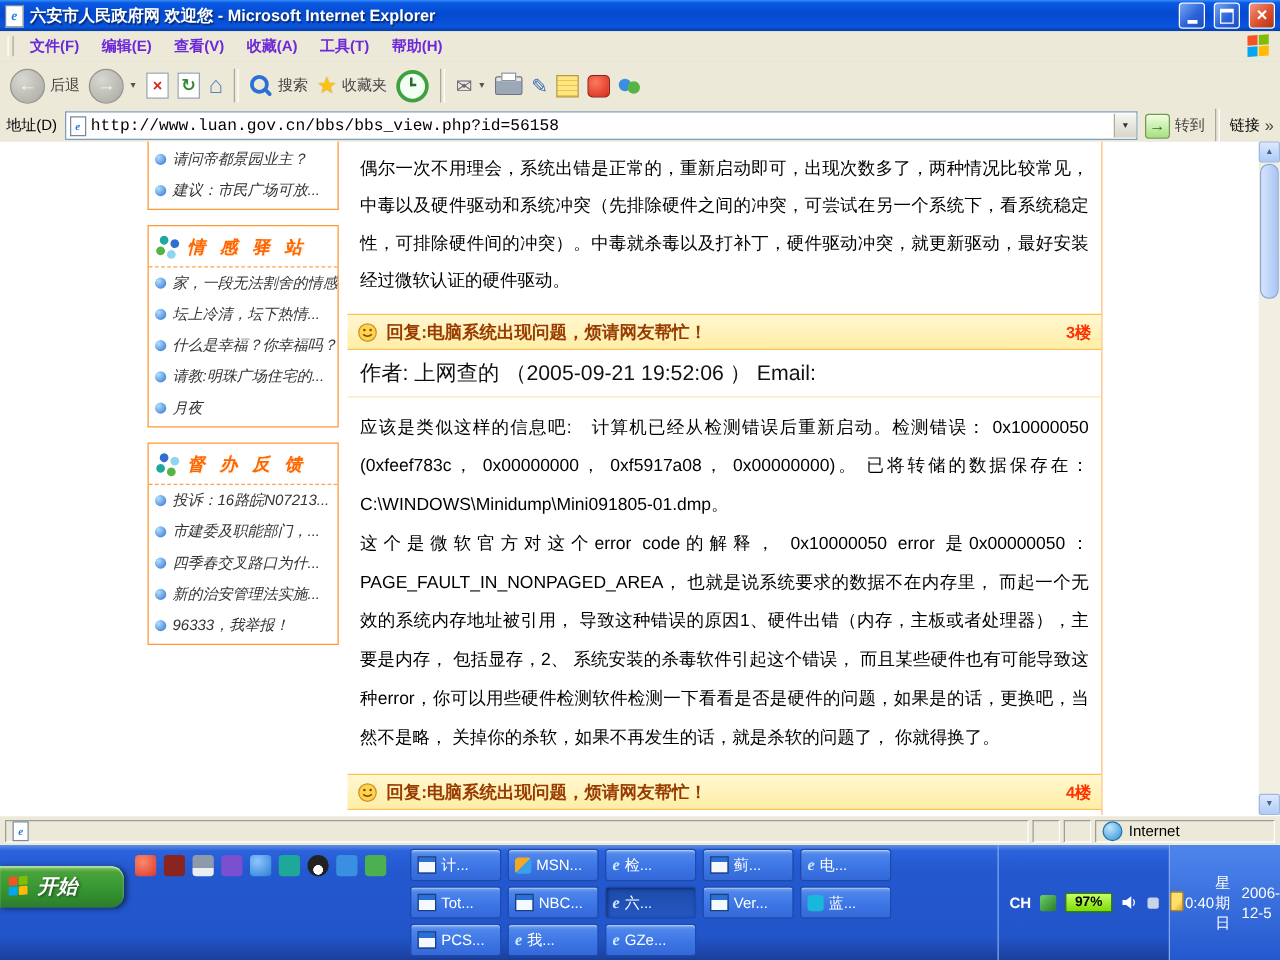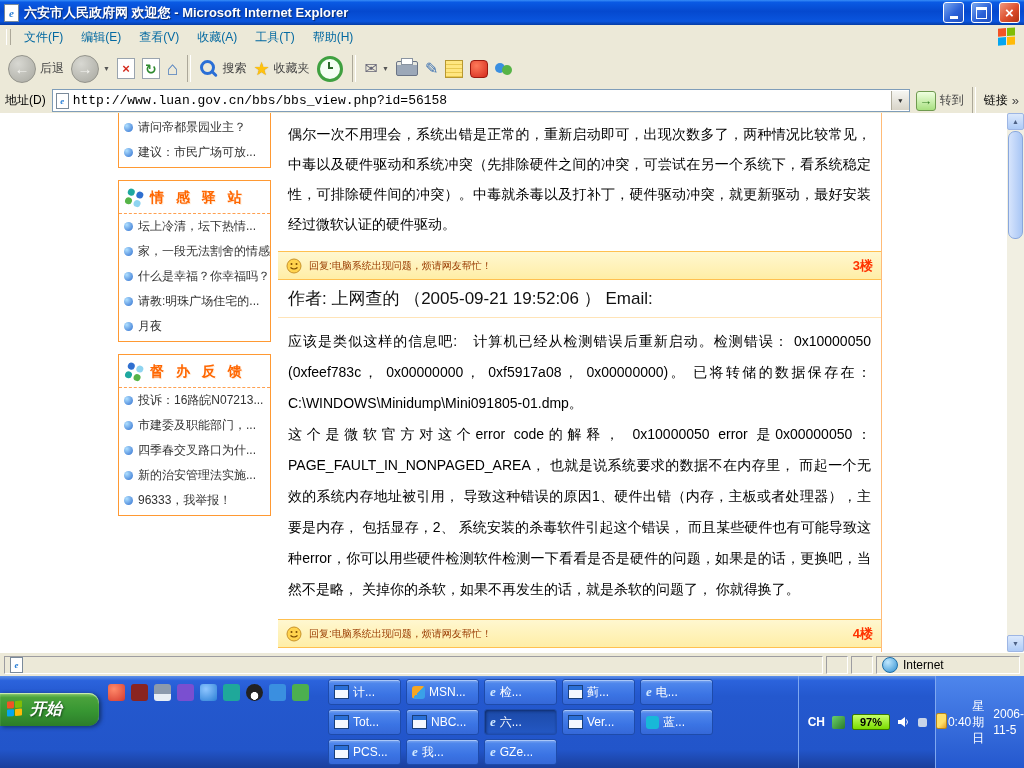--- a/index.html
+++ b/index.html
@@ -20,21 +20,21 @@
     display:flex;align-items:center;justify-content:center;cursor:default;}
   .wb.bl{background:linear-gradient(135deg,#7AA8F0,#2C62D8 55%,#1E4FC0);}
   .wb.rd{background:linear-gradient(135deg,#F0987E,#DD4F2E 55%,#B33312);color:#fff;
     font-size:15px;font-weight:bold;line-height:1;}
   .g-min{width:8px;height:3px;background:#fff;align-self:flex-end;margin-bottom:3px;}
   .g-max{width:9px;height:8px;border:1px solid #fff;border-top-width:3px;}
 
   
   .menubar{position:absolute;top:25px;left:0;right:0;height:24px;background:#ECE9D8;
     border-bottom:1px solid #D8D4C4;display:flex;align-items:center;padding-left:6px;font-size:12px;}
-  .menu-item{padding:4px 9px;color:#0369a1;}
+  .menu-item{padding:4px 9px;color:#6d28d9;font-weight:bold;}
   .grip{width:3px;height:16px;border-left:1px solid #fff;border-right:1px solid #ACA899;margin-right:4px;}
   .winflag{margin-left:auto;margin-right:8px;width:18px;height:18px;display:grid;
     grid-template-columns:8px 8px;grid-template-rows:8px 8px;gap:1px;transform:skewY(-4deg);}
   .winflag i{display:block;}
   .fr{background:#F35325;} .fg{background:#81BC06;} .fb{background:#05A6F0;} .fy{background:#FFBA08;}
 
   
   .toolbar{position:absolute;top:49px;left:0;right:0;height:39px;background:#ECE9D8;
     border-bottom:1px solid #C8C4B0;display:flex;align-items:center;gap:7px;padding:0 8px;}
   .tbtn{display:flex;align-items:center;gap:4px;font-size:12px;color:#444;}
@@ -85,40 +85,40 @@
   .go-ic{width:18px;height:18px;background:linear-gradient(180deg,#EFFFE0,#A8E080);
     border:1px solid #6F9A50;border-radius:3px;color:#2F7A1F;font-weight:bold;font-size:13px;
     display:flex;align-items:center;justify-content:center;}
   .links-wrap{display:flex;align-items:center;gap:4px;}
   .chev{color:#444;font-size:13px;}
 
   
   .content{position:absolute;top:113px;left:0;width:1024px;height:539px;background:#fff;overflow:hidden;}
 
   .sidebar{position:absolute;left:118px;top:0;width:153px;font-size:12px;}
-  .sb-box{border:1px solid #FF9933;background:#fff;margin-bottom:12px;padding:2px 0;}
+  .sb-box{border:1px solid #FF9933;background:#fff;margin-bottom:12px;padding:2px 0;font-style:italic;}
   .sb-box.cut{border-top:none;}
   .sb-item{display:flex;align-items:center;gap:5px;padding:4px 5px;color:#333;
     white-space:nowrap;overflow:hidden;}
   .bullet{width:9px;height:9px;border-radius:50%;flex:none;
     background:radial-gradient(circle at 30% 30%,#AFDFFF,#2F6FD0);}
   .sb-head{display:flex;align-items:center;gap:7px;padding:6px 7px;border-bottom:1px dashed #FFA050;}
   .sb-title{font-size:14px;font-weight:bold;color:#FF6600;letter-spacing:4px;
     text-shadow:1px 1px 0 #FFEEDD;white-space:nowrap;}
   .clover{width:17px;height:17px;display:grid;grid-template-columns:7px 7px;
     grid-template-rows:7px 7px;gap:2px;transform:rotate(18deg);flex:none;}
   .clover i{border-radius:50%;display:block;}
   .c1{background:#1FA8A0;} .c2{background:#2F6FD0;} .c3{background:#56B447;} .c4{background:#8FD4F0;}
 
   .main{position:absolute;left:278px;top:0;width:603px;border-right:1px solid #FFBB77;}
   .intro{font-size:14px;line-height:30px;color:#000;padding:6px 10px 12px 10px;text-align:justify;}
   .reply-head{display:flex;align-items:center;gap:7px;height:27px;padding:0 8px;
     background:linear-gradient(180deg,#FFF7D0,#FFEEA6);
     border-top:1px solid #FFC050;border-bottom:1px solid #FFC050;}
-  .reply-title{font-size:10px;font-weight:normal;color:#993B00;white-space:nowrap;overflow:hidden;}
+  .reply-title{font-size:14px;font-weight:bold;color:#993B00;white-space:nowrap;overflow:hidden;}
   .reply-floor{margin-left:auto;font-size:13px;font-weight:bold;color:#FF3300;flex:none;}
   .author{font-size:17px;color:#111;padding:7px 10px;border-bottom:1px solid #FFE4B8;}
   .reply-body{font-size:14px;line-height:31px;color:#000;padding:8px 10px 14px 10px;text-align:justify;}
   .reply-body p{margin:0;}
 
   
   .vscroll{position:absolute;right:0;top:0;width:17px;height:539px;background:#F1EFE2;}
   .sbtn{position:absolute;left:0;width:17px;height:17px;border:1px solid #9EB6E4;border-radius:2px;
     background:linear-gradient(180deg,#DCE9FC,#AECBF7);color:#4D6185;font-size:7px;
     display:flex;align-items:center;justify-content:center;box-sizing:border-box;}
@@ -302,25 +302,25 @@
           <span class="clover">
               <i class="c1"></i>
               <i class="c2"></i>
               <i class="c3"></i>
               <i class="c4"></i>
             </span>
           <span class="sb-title">情 感 驿 站</span>
         </div>
         <div class="sb-item">
             <span class="bullet"></span>
+            <span>家，一段无法割舍的情感</span>
+          </div>
+        <div class="sb-item">
+            <span class="bullet"></span>
             <span>坛上冷清，坛下热情...</span>
-          </div>
-        <div class="sb-item">
-            <span class="bullet"></span>
-            <span>家，一段无法割舍的情感</span>
           </div>
         <div class="sb-item">
             <span class="bullet"></span>
             <span>什么是幸福？你幸福吗？</span>
           </div>
         <div class="sb-item">
             <span class="bullet"></span>
             <span>请教:明珠广场住宅的...</span>
           </div>
         <div class="sb-item">
@@ -504,17 +504,17 @@
           <polygon points="1,5 4,5 8,2 8,12 4,9 1,9" fill="#fff"></polygon>
           <path d="M9.5 4.5 Q11.5 7 9.5 9.5" stroke="#fff" fill="none"></path>
         </svg>
       <span class="tray-ic" style="background:#C8D4E8;width:9px;height:9px"></span>
     </div>
 
     <div class="clock">
       <span class="tray-app"></span>
       <span class="ln">0:40</span>
       <span class="ln">星期日</span>
-      <span class="ln">2006-11-5</span>
+      <span class="ln">2006-12-5</span>
     </div>
   </div>
 
 </div>
 
 </body></html>

